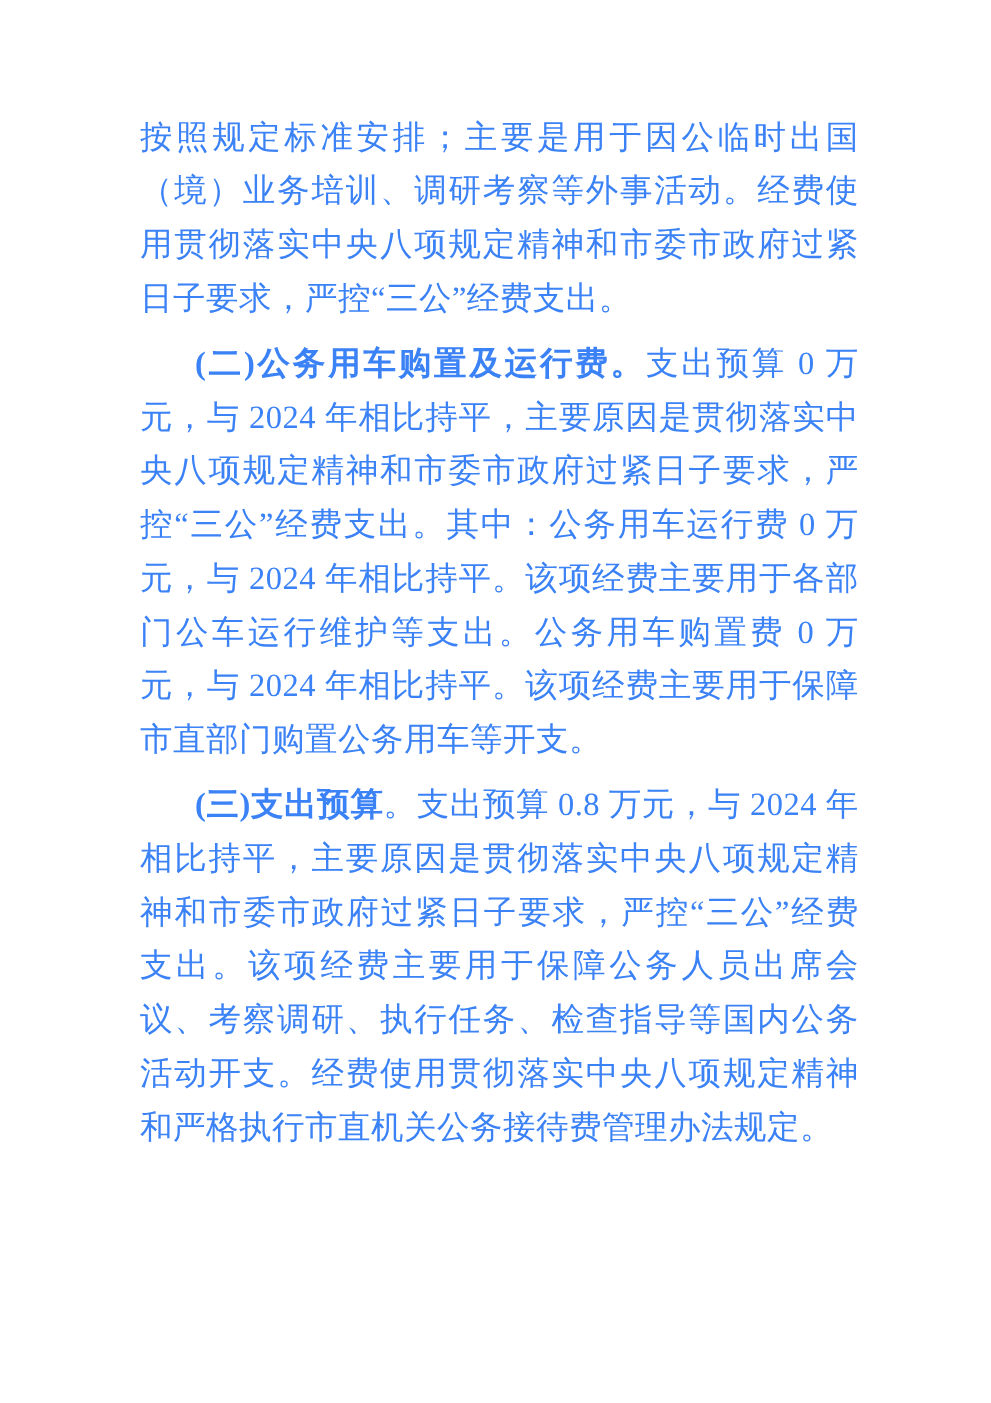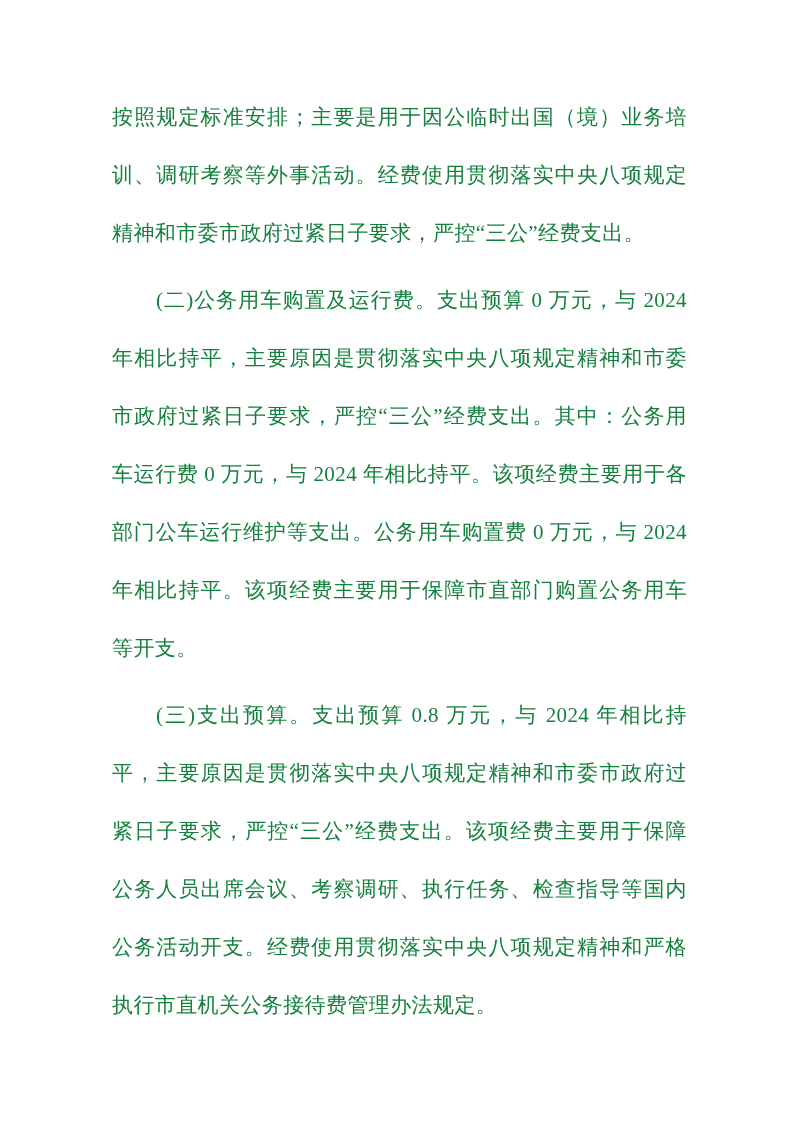--- a/index.html
+++ b/index.html
@@ -19,34 +19,34 @@
     overflow: hidden;
     box-sizing: border-box;
   }
   .content {
     position: absolute;
     left: 112px;
     top: 88px;
     width: 575px;
   }
   .para {
-    font-size: 21px;
-    line-height: 58px;
+    font-size: 26px;
+    line-height: 43px;
     letter-spacing: 0.4px;
     text-align: justify;
     text-justify: inter-ideograph;
     margin: 0 0 3px 0;
-    color: #15803d;
+    color: #3b82f6;
     font-family: "Liberation Serif", "DejaVu Serif", serif;
   }
   .para.indent {
     text-indent: 44px;
   }
   .para .lead {
-    font-weight: normal;
+    font-weight: bold;
     margin-top: 18px;
   }
   .spacer-sm { height: 6px; }
 </style>
 </head>
 <body>
 
 <div class="page">
   <div class="content">
 

